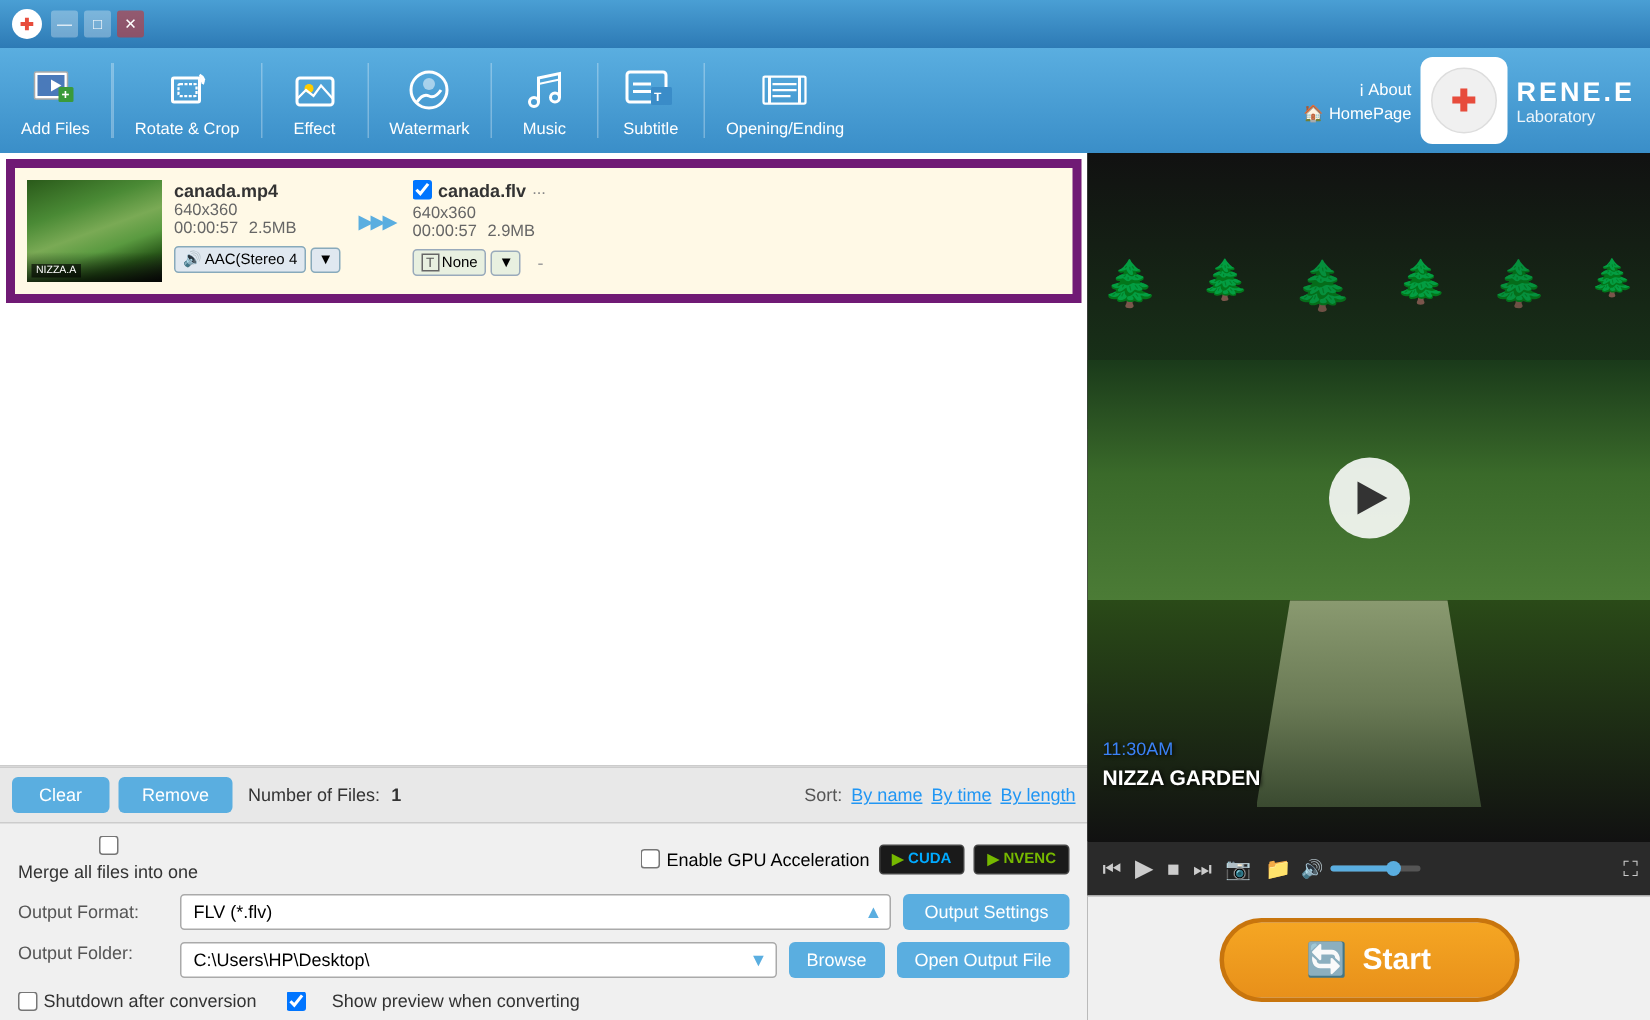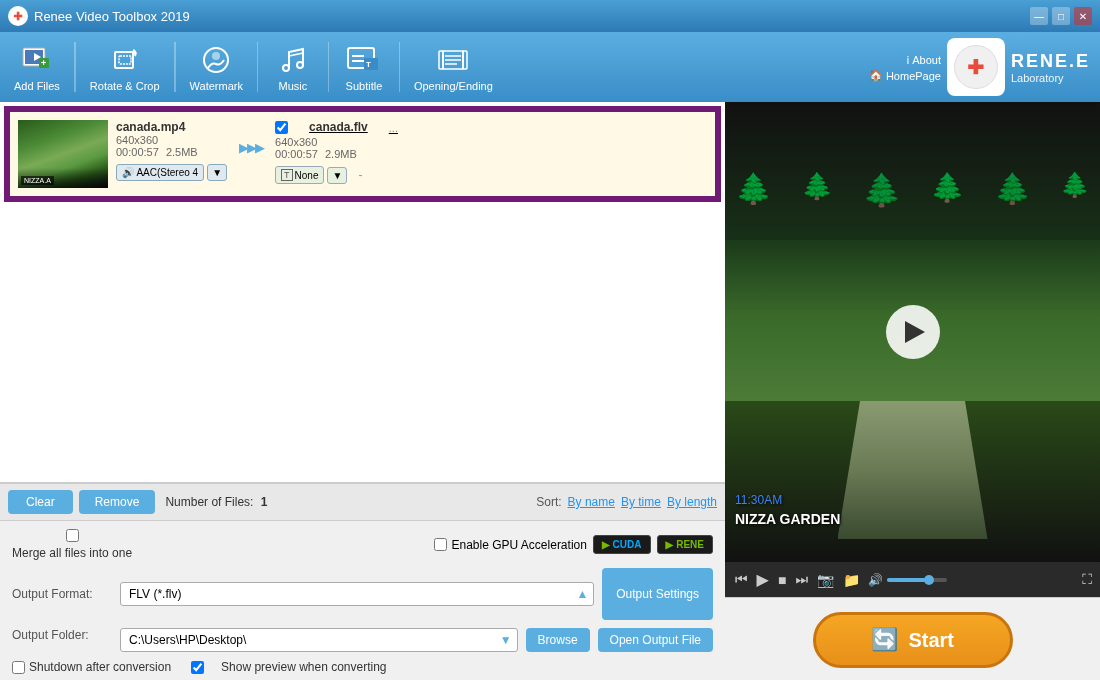--- a/index.html
+++ b/index.html
@@ -360,21 +360,20 @@
       height: 30%;
       background: linear-gradient(to bottom, #8a9a70, #6a7a55, #3a4a30);
       clip-path: polygon(15% 0%, 85% 0%, 100% 100%, 0% 100%);
     }
   </style>
 </head>
 <body>
 
 <div id="title-bar">
   <div class="logo-icon">✚</div>
-  <span class="title-text">Renee Video Toolbox 2019</span>
   <div class="window-controls">
     <button class="win-btn">—</button>
     <button class="win-btn">□</button>
     <button class="win-btn" style="background:rgba(200,50,50,0.6);">✕</button>
   </div>
 </div>
 
 <div id="toolbar">
   <div class="tool-item">
     <div class="tool-icon">
@@ -395,20 +394,30 @@
       <svg width="32" height="32" viewBox="0 0 32 32">
         <rect x="6" y="8" width="18" height="16" rx="1" fill="none" stroke="white" stroke-width="2"></rect>
         <rect x="10" y="12" width="12" height="8" rx="1" fill="none" stroke="white" stroke-width="1.5" stroke-dasharray="2,1"></rect>
         <path d="M24 6 Q28 8 26 12" stroke="white" stroke-width="2" fill="none"></path>
         <polygon points="24,6 28,9 25,11" fill="white"></polygon>
       </svg>
     </div>
     <span class="tool-label">Rotate &amp; Crop</span>
   </div>
   <div class="tool-divider"></div>
+  <div class="tool-item">
+    <div class="tool-icon">
+      <svg width="32" height="32" viewBox="0 0 32 32">
+        <rect x="4" y="8" width="24" height="18" rx="2" fill="none" stroke="white" stroke-width="2"></rect>
+        <circle cx="12" cy="15" r="3" fill="#ffcc00"></circle>
+        <path d="M4 22 L10 16 L15 20 L20 13 L28 22" stroke="white" stroke-width="1.5" fill="none"></path>
+      </svg>
+    </div>
+    <span class="tool-label">Effect</span>
+  </div>
   <div class="tool-divider"></div>
   <div class="tool-item">
     <div class="tool-icon">
       <svg width="32" height="32" viewBox="0 0 32 32">
         <circle cx="16" cy="16" r="12" fill="none" stroke="white" stroke-width="2"></circle>
         <circle cx="16" cy="12" r="4" fill="white" opacity="0.5"></circle>
         <path d="M8 24 Q12 18 16 20 Q20 22 24 16" stroke="white" stroke-width="2" fill="none"></path>
       </svg>
     </div>
     <span class="tool-label">Watermark</span>
@@ -506,21 +515,21 @@
             </button>
             <button style="background:#e0e8f0;border:1px solid #8ab;border-radius:3px;padding:2px 4px;font-size:10px;cursor:pointer;">▼</button>
           </div>
         </div>
 
         <div style="display:flex;align-items:center;padding:20px 4px 0;">
           <div style="color:#5aaee0;font-size:13px;letter-spacing:-2px;">▶▶▶</div>
         </div>
 
         <div style="flex:1;">
-          <div style="display:flex;align-items:flex-end;gap:21px;text-decoration:underline;">
+          <div style="display:flex;align-items:flex-start;gap:4px;">
             <input type="checkbox" checked="" style="cursor: pointer;">
             <span style="font-weight:bold;font-size:12px;color:#333;">canada.flv</span>
             <span style="color:#888;font-size:11px;cursor:pointer;">...</span>
           </div>
           <div style="color:#666;font-size:11px;margin-top:2px;">640x360</div>
           <div style="color:#666;font-size:11px;">
             <span>00:00:57</span>
             <span style="margin-left:4px;">2.9MB</span>
           </div>
 
@@ -562,34 +571,34 @@
           <label class="enable-gpu-label" style="display:flex;align-items:center;gap:4px;font-size:12px;cursor:pointer;">
             <input type="checkbox" style="">
             <span>Enable GPU Acceleration</span>
           </label>
           <button class="gpu-badge" style="background:#1a1a1a;border:1px solid #444;border-radius:3px;padding:3px 8px;font-size:10px;cursor:pointer;display:flex;align-items:center;gap:3px;">
             <span style="color:#76b900;font-weight:bold;font-size:10px;">▶</span>
             <span style="color:#0af;font-weight:bold;">CUDA</span>
           </button>
           <button class="nvenc-badge" style="background:#1a1a1a;border:1px solid #444;border-radius:3px;padding:3px 8px;font-size:10px;cursor:pointer;display:flex;align-items:center;gap:3px;">
             <span style="color:#76b900;font-weight:bold;font-size:10px;">▶</span>
-            <span style="color:#76b900;font-weight:bold;">RENE</span>
+            <span style="color:#76b900;font-weight:bold;">NVENC</span>
           </button>
         </div>
       </div>
 
       <div style="display:flex;align-items:center;gap:8px;margin-bottom:8px;">
         <span class="settings-label" style="font-size:12px;color:#555;width:100px;flex-shrink:0;">Output Format:</span>
         <div class="format-select-wrapper" style="flex:1;position:relative;">
           <select style="width:100%;padding:4px 8px;border:1px solid #aaa;border-radius:3px;font-size:12px;background:white;cursor:pointer;appearance:none;">
             <option>FLV (*.flv)</option>
           </select>
           <span class="format-arrow" style="position:absolute;right:6px;top:50%;transform:translateY(-50%);pointer-events:none;color:#5aaee0;">▲</span>
         </div>
-        <button class="btn-output-settings" style="background:#5aaee0;color:white;border:none;border-radius:4px;padding:19px 14px;font-size:12px;cursor:pointer;white-space:nowrap;">Output Settings</button>
+        <button class="btn-output-settings" style="background:#5aaee0;color:white;border:none;border-radius:4px;padding:5px 14px;font-size:12px;cursor:pointer;white-space:nowrap;">Output Settings</button>
       </div>
 
       <div style="display:flex;align-items:flex-start;gap:8px;margin-bottom:8px;">
         <span class="settings-label" style="font-size:12px;color:#555;width:100px;flex-shrink:0;">Output Folder:</span>
         <div class="folder-input-wrapper" style="flex:1;position:relative;">
           <select style="width:100%;padding:4px 8px;border:1px solid #aaa;border-radius:3px;font-size:12px;background:white;cursor:pointer;appearance:none;">
             <option>C:\Users\HP\Desktop\</option>
           </select>
           <span class="folder-arrow" style="position:absolute;right:6px;top:50%;transform:translateY(-50%);pointer-events:none;color:#5aaee0;">▼</span>
         </div>

